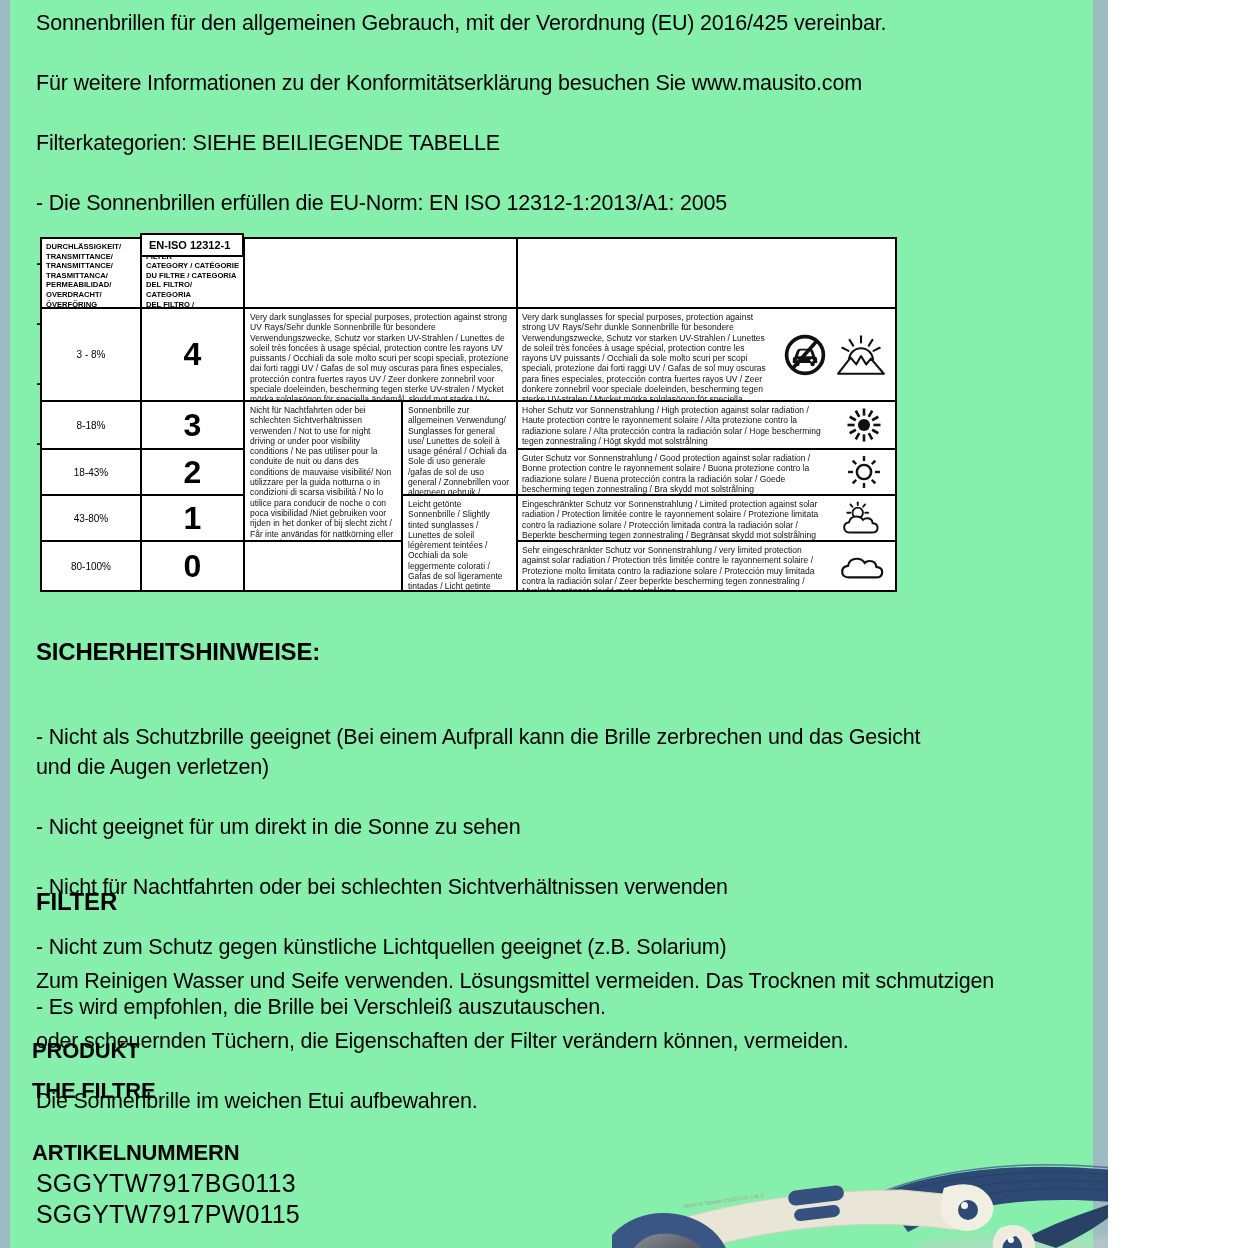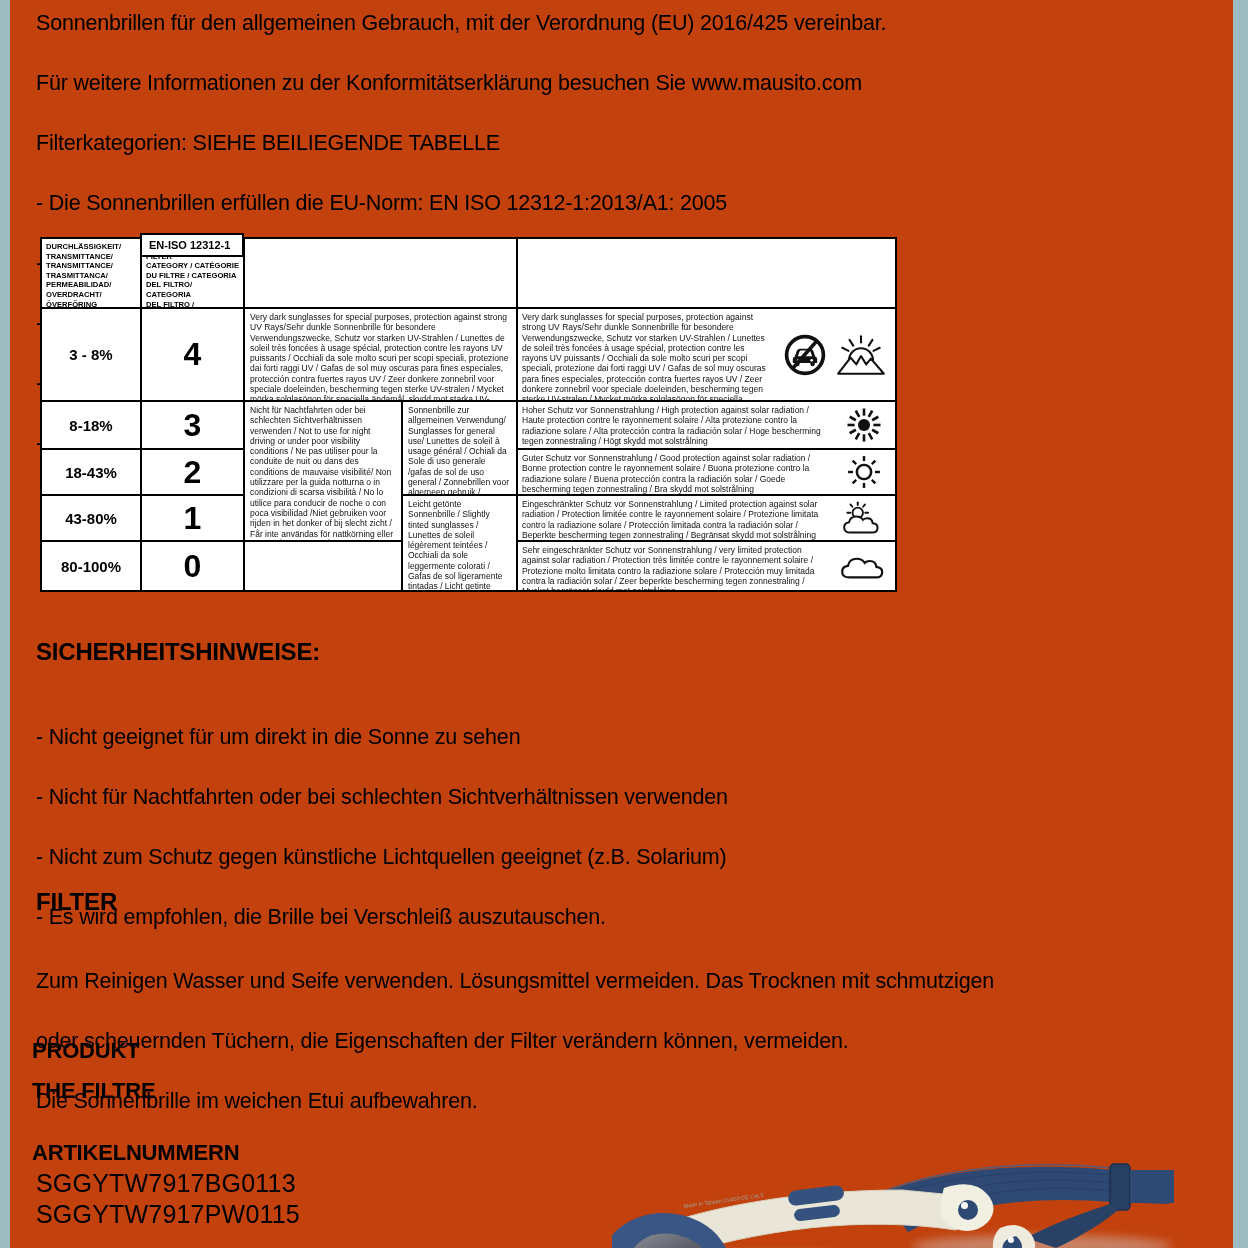--- a/index.html
+++ b/index.html
@@ -1,37 +1,37 @@
 <!DOCTYPE html>
 <html><head>
 <meta charset="utf-8">
 <style>
   html,body{margin:0;padding:0;background:#fff;}
-  .page{position:relative;width:1248px;height:1248px;background:#c2410c;overflow:hidden;
+  .page{position:relative;width:1108px;height:1248px;background:#86efac;overflow:hidden;
         font-family:"Liberation Sans",sans-serif;color:#000;}
   .edge{position:absolute;top:0;height:100%;}
   .edge.left{left:0;width:10px;}
   .edge.right{right:0;width:15px;}
 
   
   .intro{position:absolute;left:36px;top:-22px;font-size:21.5px;line-height:30px;
          letter-spacing:-0.2px;white-space:pre-line;}
   .intro div{height:30px;}
 
   
   .iso-wrap{position:absolute;left:40px;top:233px;}
   .iso-label{position:absolute;left:100px;top:0;width:104px;height:24px;border:2px solid #000;
              box-sizing:border-box;background:#fff;display:flex;align-items:center;
              padding-left:7px;font-size:11px;font-weight:bold;z-index:2;}
   .grid{position:absolute;left:0;top:4px;display:grid;border:1px solid #000;background:#000;
         grid-template-columns:100px 103px 158px 115px 379px;
         grid-template-rows:70px 93px 48px 46px 46px 50px;}
   .cell{border:1px solid #000;box-sizing:border-box;background:#fff;overflow:hidden;}
   .c-head{font-size:7.6px;line-height:9.6px;font-weight:bold;padding:3px 4px;white-space:pre-line;}
-  .c-trans{display:flex;align-items:center;justify-content:center;font-weight:bold;font-size:15px;}
+  .c-trans{display:flex;align-items:center;justify-content:center;font-weight:normal;font-size:10px;}
   .c-cat{display:flex;align-items:center;justify-content:center;font-weight:bold;font-size:32px;}
   .c-txt{font-size:8.5px;line-height:10.3px;padding:3px 5px;color:#111;}
   .c5{display:flex;align-items:stretch;}
   .c5 .txt{flex:1;font-size:8.5px;line-height:10.3px;padding:3px 4px;color:#111;}
   .c5 .icons{width:122px;display:flex;align-items:center;justify-content:center;gap:7px;}
   .c5 .icon1{width:62px;display:flex;align-items:center;justify-content:center;}
 
   
   .h-big{position:absolute;left:36px;font-size:24px;font-weight:bold;letter-spacing:-0.2px;}
   .h-mid{position:absolute;left:32px;font-size:22px;font-weight:bold;letter-spacing:-0.2px;}
@@ -183,20 +183,22 @@
           <svg width="52" height="28" viewBox="0 0 50 26">
             <path d="M11 24 q-7 0 -7 -5.6 q0 -5 5.6 -5.6 q1.3 -6.8 8.4 -6.8 q5.6 0 7.6 4 q1.9 -1.8 4.9 -1.8 q5.8 0 6.4 5.6 q5.6 0.6 5.6 5.1 q0 5.1 -6.2 5.1 z" fill="#fff" stroke="#111" stroke-width="2.1"></path>
           </svg>
         </div>
       </div>
     </div>
   </div>
 
   <div class="h-big" style="top:638px">SICHERHEITSHINWEISE:</div>
   <div class="para" style="top:692px">
+    <div>- Nicht als Schutzbrille geeignet (Bei einem Aufprall kann die Brille zerbrechen und das Gesicht
+und die Augen verletzen)</div>
     <div>- Nicht geeignet für um direkt in die Sonne zu sehen</div>
     <div>- Nicht für Nachtfahrten oder bei schlechten Sichtverhältnissen verwenden</div>
     <div>- Nicht zum Schutz gegen künstliche Lichtquellen geeignet (z.B. Solarium)</div>
     <div>- Es wird empfohlen, die Brille bei Verschleiß auszutauschen.</div>
   </div>
 
   <div class="h-big" style="top:888px">FILTER</div>
   <div class="para" style="top:936px">
     <div>Zum Reinigen Wasser und Seife verwenden. Lösungsmittel vermeiden. Das Trocknen mit schmutzigen</div>
     <div>oder scheuernden Tüchern, die Eigenschaften der Filter verändern können, vermeiden.</div>

